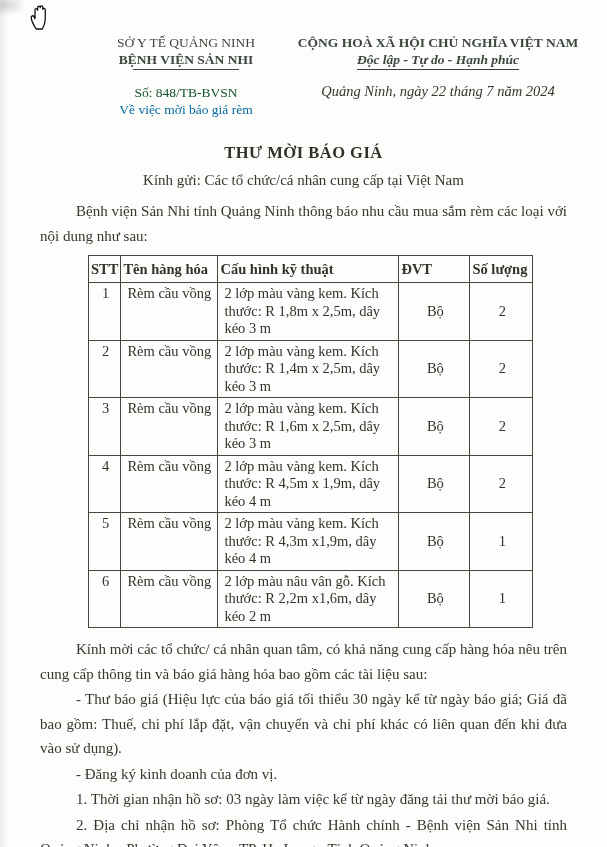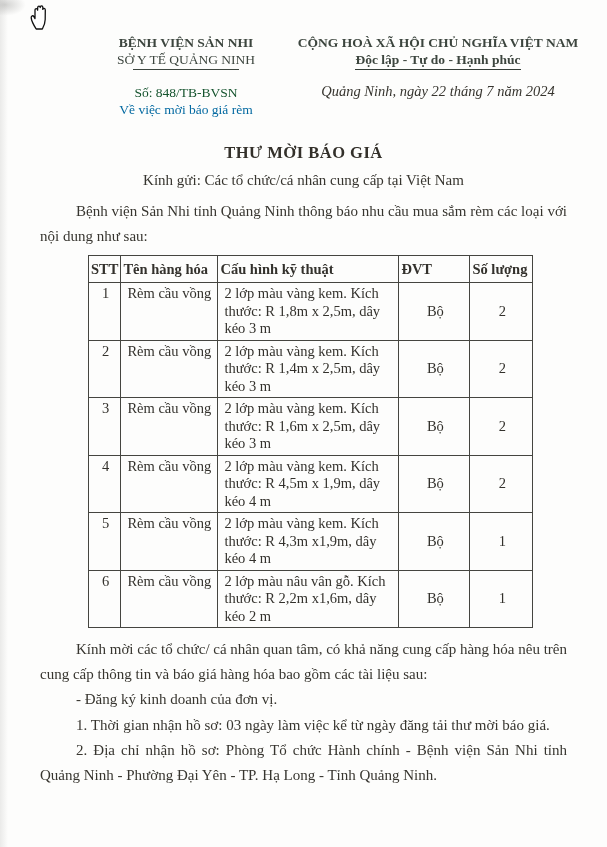--- a/index.html
+++ b/index.html
@@ -20,21 +20,21 @@
   .hand-cursor{position:absolute;left:28px;top:3px;width:22px;height:28px;}
   .page{position:absolute;left:0;top:0;width:607px;}
 
   
   .doc-header{display:flex;margin-top:34px;}
   .hdr-left{width:204px;margin-left:84px;text-align:center;}
   .hdr-right{width:296px;margin-left:2px;text-align:center;}
   .hdr-line{font-size:13.5px;line-height:17px;color:#3c453e;}
   .hdr-bold{font-weight:bold;}
   .short-rule{width:106px;height:0;border-bottom:1.6px solid #3c453e;margin:1px auto 0;}
-  .motto-wrap{display:inline-block;border-bottom:1.6px solid #343d37;padding-bottom:1px;}
+  .motto-wrap{display:inline-block;border-bottom:1.6px solid #343d37;padding-bottom:1px;font-style:italic;}
   .doc-number{font-size:13.5px;margin-top:15px;color:#14532d;}
   .doc-subject{font-size:13.5px;margin-top:1px;color:#0369a1;}
   .date-line{font-style:italic;font-size:14.5px;margin-top:13px;color:#37352f;}
 
   
   .doc-title{
     text-align:center;margin-top:25px;font-size:16.5px;font-weight:bold;
     letter-spacing:.5px;color:#33302a;
   }
   .salutation{text-align:center;margin-top:9px;font-size:15px;color:#37352f;}
@@ -76,22 +76,22 @@
 <span class="hand-cursor">
   <svg width="22" height="28" viewBox="0 0 22 28" xmlns="http://www.w3.org/2000/svg">
     <path d="M8.2 26 C6 22.5 3.4 18.5 3.2 14.6 C3.1 12.8 5 12 5.9 13.6 L7 15.6 L7 7.2 C7 5.2 9.6 5.2 9.6 7.2 L9.7 4.6 C9.8 2.6 12.2 2.6 12.2 4.6 L12.3 4.2 C12.4 2.3 14.8 2.4 14.8 4.3 L14.8 6.4 C15 4.9 17.3 5.1 17.3 7 L17.2 16.5 C17.1 21 15.4 23.8 14.3 26 Z" fill="#ffffff" stroke="#111111" stroke-width="1.3" stroke-linejoin="round"></path>
   </svg>
 </span>
 
 <div class="page">
 
   <div class="doc-header">
     <div class="hdr-left">
+      <div class="hdr-line">SỞ Y TẾ QUẢNG NINH</div>
       <div class="hdr-line hdr-bold">BỆNH VIỆN SẢN NHI</div>
-      <div class="hdr-line">SỞ Y TẾ QUẢNG NINH</div>
       <div class="short-rule"></div>
       <div class="doc-number">Số: 848/TB-BVSN</div>
       <div class="doc-subject">Về việc mời báo giá rèm</div>
     </div>
     <div class="hdr-right">
       <div class="hdr-line hdr-bold">CỘNG HOÀ XÃ HỘI CHỦ NGHĨA VIỆT NAM</div>
       <div class="hdr-line hdr-bold">
         <span class="motto-wrap">Độc lập - Tự do - Hạnh phúc</span>
       </div>
       <div class="date-line">Quảng Ninh, ngày 22 tháng 7 năm 2024</div>
@@ -153,18 +153,19 @@
         <td class="name">Rèm cầu vồng</td>
         <td class="spec">2 lớp màu nâu vân gỗ. Kích thước: R 2,2m x1,6m, dây kéo 2 m</td>
         <td class="unit">Bộ</td>
         <td class="qty">1</td>
       </tr>
     </tbody>
   </table>
 
   <div class="paras">
     <p>Kính mời các tổ chức/ cá nhân quan tâm, có khả năng cung cấp hàng hóa nêu trên cung cấp thông tin và báo giá hàng hóa bao gồm các tài liệu sau:</p>
+    <p>- Thư báo giá (Hiệu lực của báo giá tối thiểu 30 ngày kể từ ngày báo giá; Giá đã bao gồm: Thuế, chi phí lắp đặt, vận chuyển và chi phí khác có liên quan đến khi đưa vào sử dụng).</p>
     <p>- Đăng ký kinh doanh của đơn vị.</p>
     <p>1. Thời gian nhận hồ sơ: 03 ngày làm việc kể từ ngày đăng tải thư mời báo giá.</p>
     <p>2. Địa chỉ nhận hồ sơ: Phòng Tổ chức Hành chính - Bệnh viện Sản Nhi tỉnh Quảng Ninh - Phường Đại Yên - TP. Hạ Long - Tỉnh Quảng Ninh.</p>
   </div>
 
 </div>
 
 </body></html>

